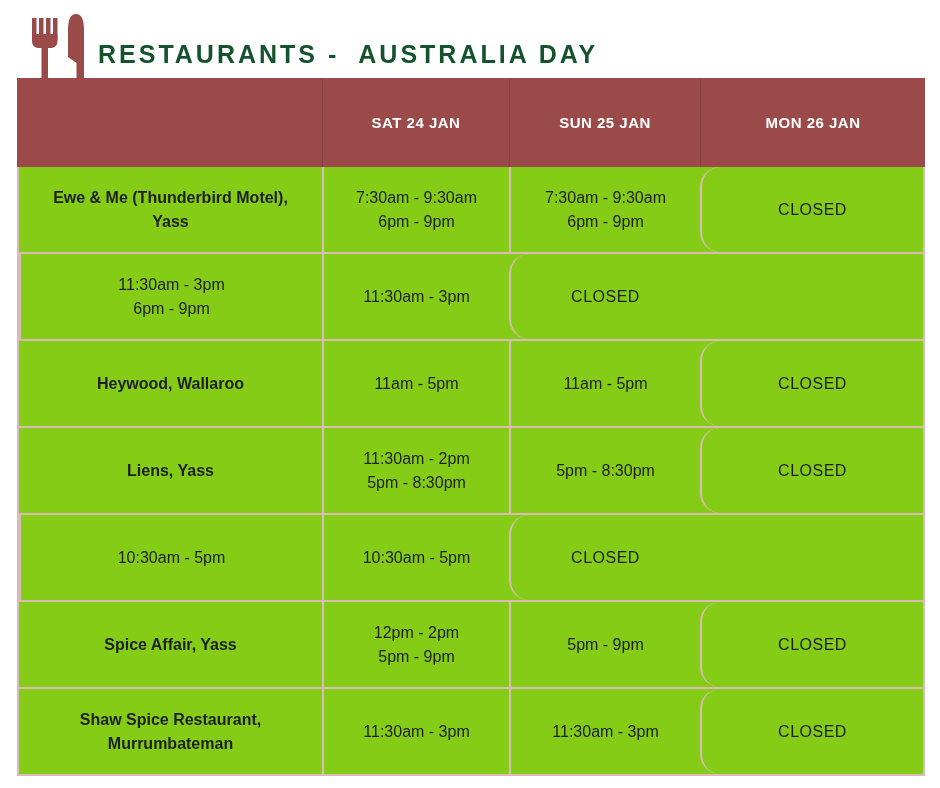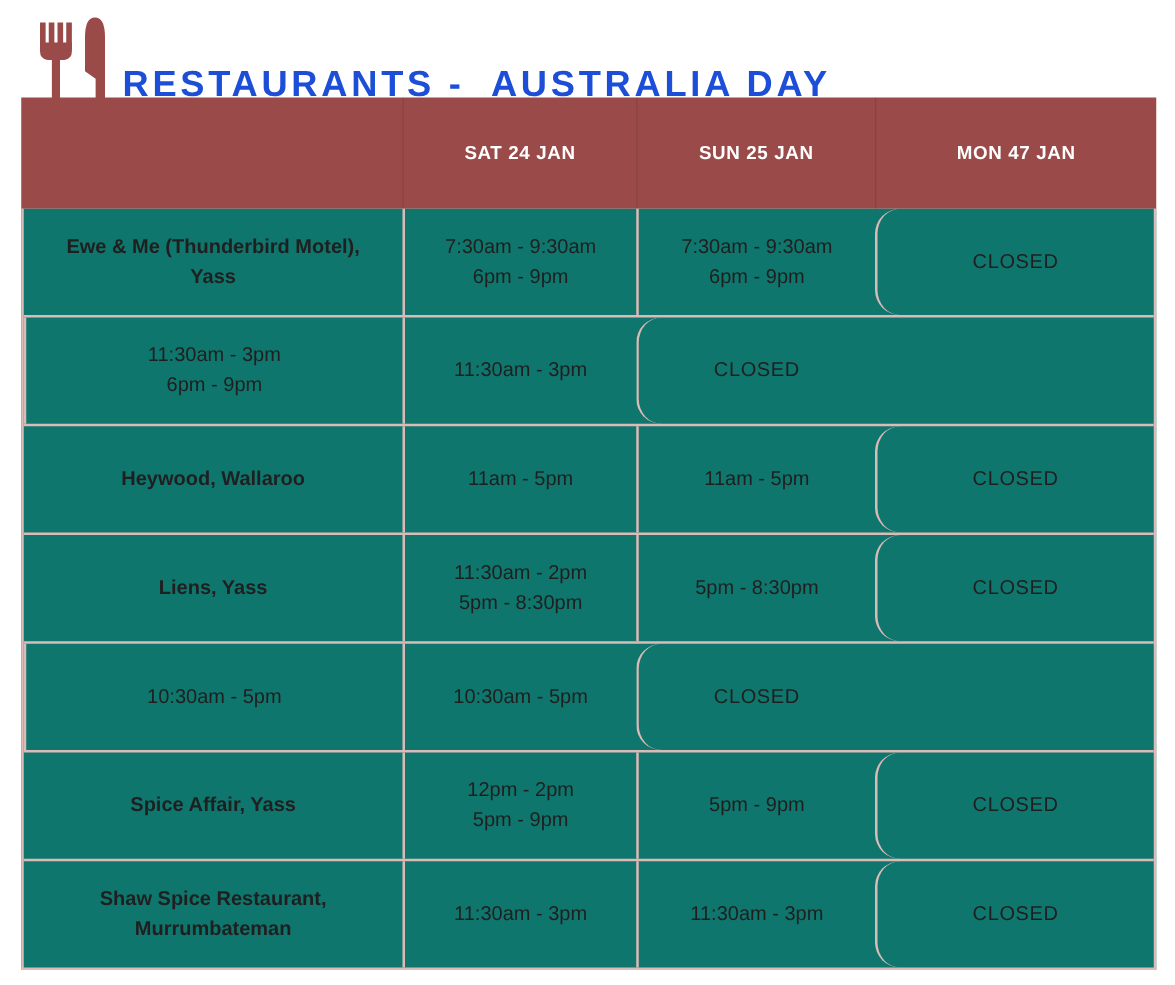--- a/index.html
+++ b/index.html
@@ -21,25 +21,25 @@
     left: 0; top: 0;
     width: 940px; height: 80px;
   }
   .utensils-icon {
     position: absolute;
     left: 16px; top: 8px;
     width: 92px; height: 84px;
   }
   .page-title {
     position: absolute;
-    left: 98px; top: 52px;
-    font-size: 29px;
+    left: 98px; top: 40px;
+    font-size: 25px;
     font-weight: bold;
     letter-spacing: 3px;
-    color: #1d4ed8;
+    color: #14532d;
     white-space: pre;
   }
   
   .sched-table {
     position: absolute;
     left: 17px; top: 78px;
     width: 908px;
   }
   .thead {
     display: grid;
@@ -59,21 +59,21 @@
     align-items: center;
     justify-content: center;
   }
   .thead .hcell + .hcell {
     border-left: 1px solid rgba(0,0,0,0.10);
   }
   .tbody {
     border-left: 2px solid #dcbab7;
     border-right: 2px solid #dcbab7;
     border-bottom: 2px solid #dcbab7;
-    background: #0f766e;
+    background: #84cc16;
   }
   .row {
     display: grid;
     grid-template-columns: 303px 187px 191px 223px;
     height: 85px;
   }
   .row + .row {
     border-top: 2px solid #dcbab7;
   }
   .cell {
@@ -125,21 +125,21 @@
     </svg>
     <div class="page-title">RESTAURANTS -  AUSTRALIA DAY</div>
   </div>
 
   <div class="sched-table">
 
     <div class="thead">
       <div class="hcell"></div>
       <div class="hcell">SAT 24 JAN</div>
       <div class="hcell">SUN 25 JAN</div>
-      <div class="hcell">MON 47 JAN</div>
+      <div class="hcell">MON 26 JAN</div>
     </div>
 
     <div class="tbody">
 
       <div class="row">
         <div class="cell name">Ewe &amp; Me (Thunderbird Motel), Yass</div>
         <div class="cell times">
           <div class="line">7:30am - 9:30am</div>
           <div class="line">6pm - 9pm</div>
         </div>

